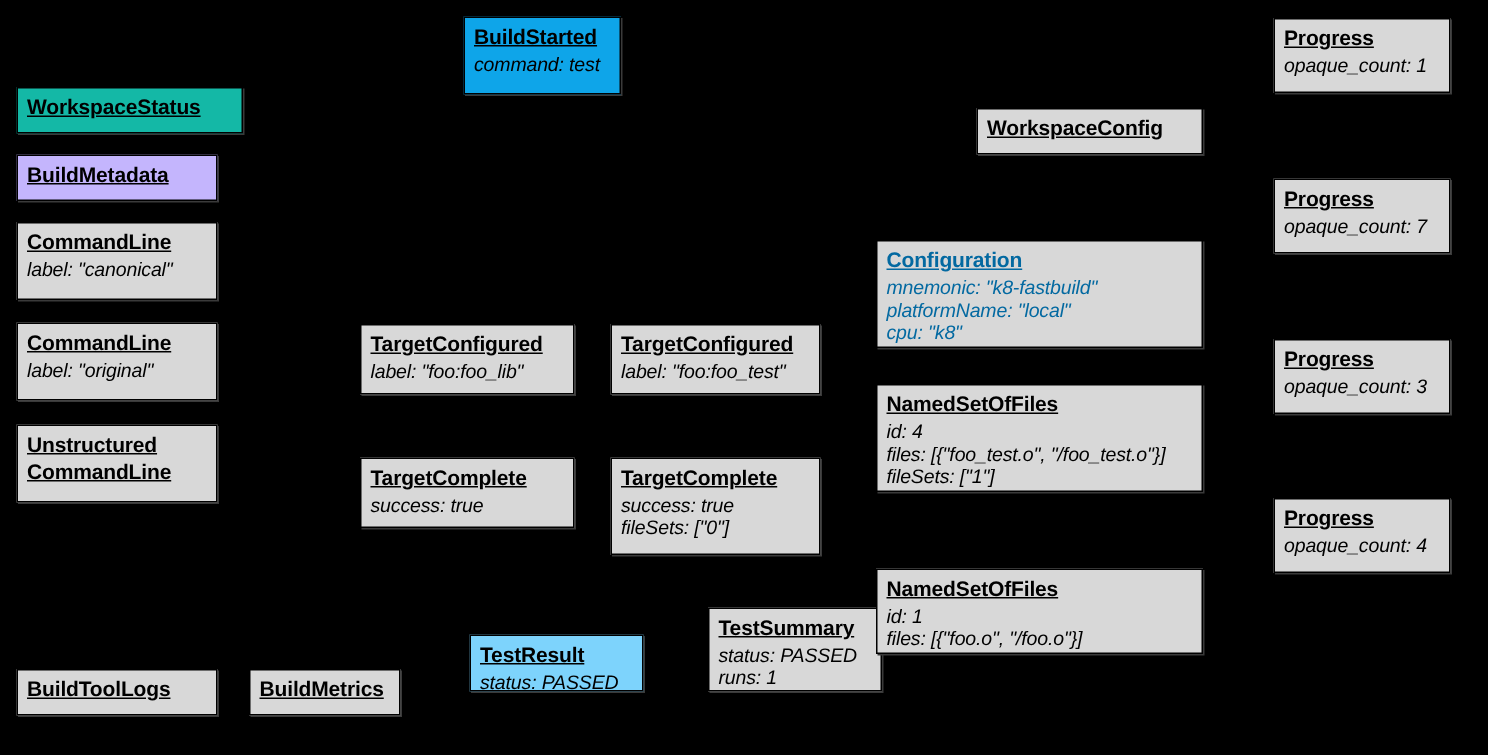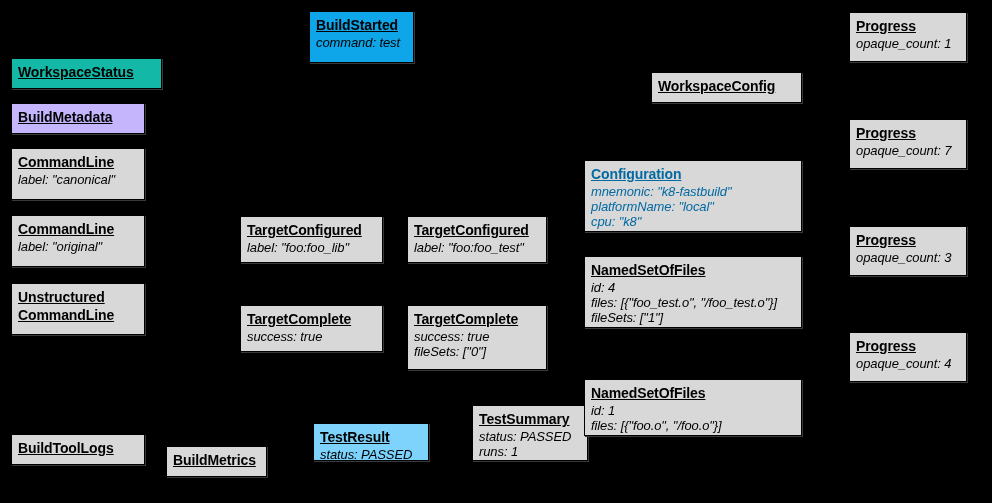--- a/index.html
+++ b/index.html
@@ -63,21 +63,21 @@
     <div class="node" style="left: 11px; top: 215px; width: 134px; height: 52px; background: rgb(216, 216, 216); border-color: rgb(0, 0, 0); color: rgb(0, 0, 0);">
       <div><span class="node-title">CommandLine</span></div>
       <div class="node-fields">
         <div class="node-field">label: "original"</div>
       </div>
     </div>
     <div class="node" style="left: 11px; top: 283px; width: 134px; height: 52px; background: rgb(216, 216, 216); border-color: rgb(0, 0, 0); color: rgb(0, 0, 0);">
       <div><span class="node-title">Unstructured</span></div>
       <div><span class="node-title">CommandLine</span></div>
     </div>
-    <div class="node" style="left: 11px; top: 434px; width: 134px; height: 31px; background: rgb(216, 216, 216); border-color: rgb(0, 0, 0); color: rgb(0, 0, 0);">
+    <div class="node" style="left: 11px; top: 446px; width: 134px; height: 31px; background: rgb(216, 216, 216); border-color: rgb(0, 0, 0); color: rgb(0, 0, 0);">
       <div><span class="node-title">BuildToolLogs</span></div>
     </div>
     <div class="node" style="left: 166px; top: 446px; width: 101px; height: 31px; background: rgb(216, 216, 216); border-color: rgb(0, 0, 0); color: rgb(0, 0, 0);">
       <div><span class="node-title">BuildMetrics</span></div>
     </div>
     <div class="node" style="left: 309px; top: 11px; width: 105px; height: 52px; background: #0ea5e9; border-color: rgb(0, 0, 0); color: rgb(0, 0, 0);">
       <div><span class="node-title">BuildStarted</span></div>
       <div class="node-fields">
         <div class="node-field">command: test</div>
       </div>

